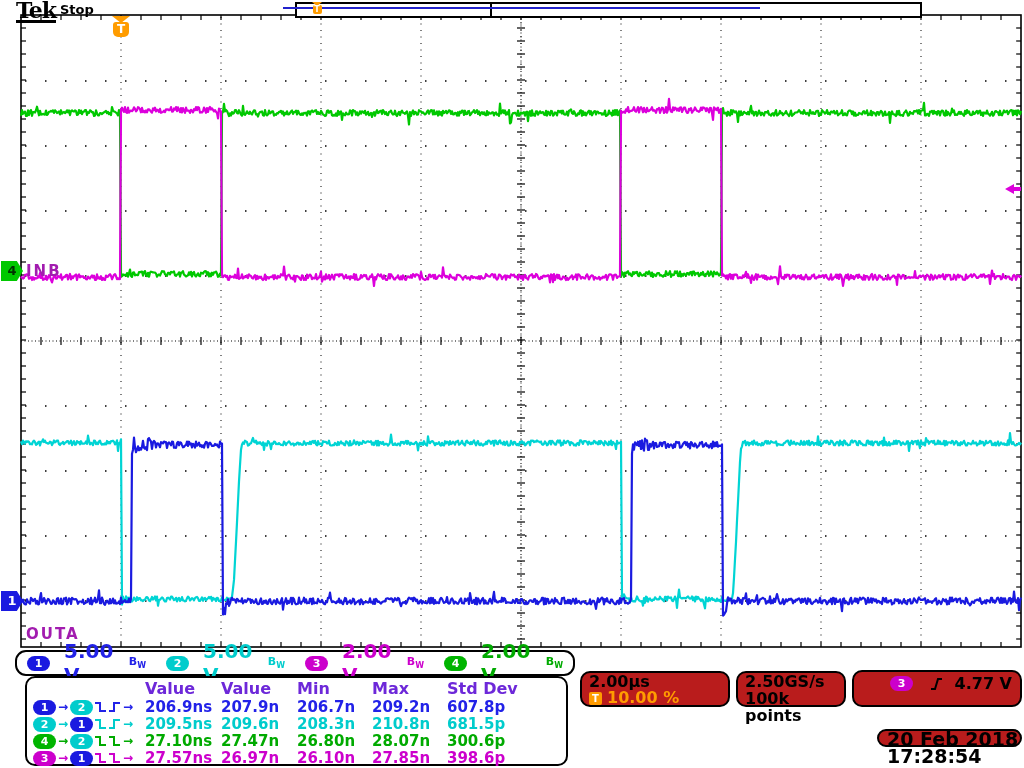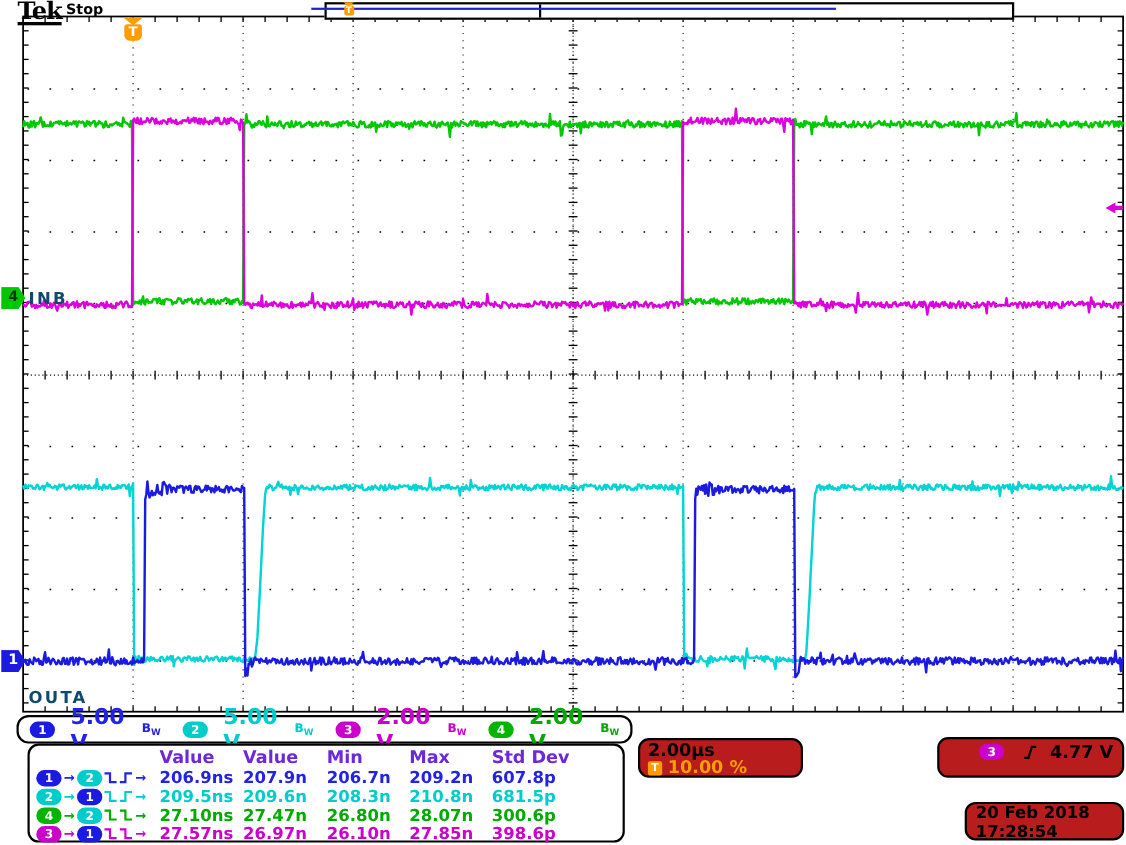--- a/index.html
+++ b/index.html
@@ -21,21 +21,21 @@
   #rbtrig .tbx{margin:-1px auto 0;width:9px;height:9px;background:#ff9c00;color:#fff;font-size:8px;line-height:9px;text-align:center;border-radius:2px;}
   
   #maintrig{left:111px;top:16px;width:20px;z-index:6;}
   #maintrig .tri{margin:0 auto;width:0;height:0;border-left:9px solid transparent;border-right:9px solid transparent;border-top:7px solid #ff9c00;}
   #maintrig .tbx{margin:-1px auto 0;width:16px;height:15px;background:#ff9c00;color:#fff;font-size:12px;line-height:15px;text-align:center;border-radius:3px 3px 5px 5px;}
   
   .chmark{width:22px;height:20px;z-index:6;font-size:13px;line-height:20px;text-align:center;
           clip-path:polygon(0 0,72% 0,100% 50%,72% 100%,0 100%);}
   #mk4{left:1px;top:261px;background:#00c800;color:#003300;}
   #mk1{left:1px;top:591px;background:#1a1ae0;color:#fff;}
-  .wavelabel{font-size:15px;letter-spacing:2px;z-index:6;color:#0c4a6e;}
+  .wavelabel{font-size:15px;letter-spacing:2px;z-index:6;color:#a21caf;}
   #lblINB{left:26px;top:262px;}
   #lblOUTA{left:26px;top:625px;}
   
   #trglvl{left:1004px;top:180px;z-index:6;}
   
   #chbar{left:15px;top:650px;width:556px;height:22px;border:2px solid #000;border-radius:11px;
          background:#fff;z-index:7;display:flex;align-items:center;}
   .chgroup{display:flex;align-items:center;width:25%;padding-left:10px;box-sizing:border-box;}
   .badge{display:inline-block;width:23px;height:15px;border-radius:8px;color:#fff;
          font-size:11px;line-height:15px;text-align:center;flex:none;}
@@ -58,21 +58,21 @@
   #hbox .l1{line-height:17px;}
   #hbox .l2{display:flex;align-items:center;color:#ff9c00;line-height:16px;}
   #hbox .tb{width:13px;height:13px;background:#ff9c00;color:#fff;font-size:10px;line-height:13px;
             text-align:center;border-radius:2px;margin-right:5px;}
   #acqbox{left:736px;top:671px;width:110px;height:36px;padding:0 0 0 7px;}
   #acqbox div{line-height:17px;}
   #trigbox{left:852px;top:670px;width:170px;height:37px;display:flex;align-items:flex-start;padding:2px 8px 0 8px;}
   #trigbox .badge{margin:2px 0 0 28px;}
   #trigbox svg{margin:2px 0 0 16px;}
   #trigbox .lvl{margin-left:auto;}
-  #datebox{left:877px;top:729px;width:145px;height:35px;padding:0 0 0 8px;font-size:15px;}
+  #datebox{left:877px;top:729px;width:145px;height:18px;padding:0 0 0 8px;font-size:19px;}
   #datebox div{line-height:17px;}
 </style>
 </head>
 <body>
 
 <div id="screen">
   <svg id="gridsvg" width="1024" height="768">
       <rect x="21" y="15" width="1000" height="632" fill="none" stroke="#000" stroke-width="1.6"></rect>
       <line x1="121" y1="17" x2="121" y2="645" stroke="#000" stroke-width="1" stroke-dasharray="1 5.5"></line>
       <line x1="221" y1="17" x2="221" y2="645" stroke="#000" stroke-width="1" stroke-dasharray="1 5.5"></line>
@@ -529,20 +529,24 @@
   </div>
 
   <div class="abs box" id="hbox">
     <div class="l1">2.00µs</div>
     <div class="l2">
       <span class="tb">T</span>
       <span>10.00 %</span>
     </div>
   </div>
 
+  <div class="abs box" id="acqbox">
+    <div>2.50GS/s</div>
+    <div>100k points</div>
+  </div>
 
   <div class="abs box" id="trigbox">
     <span class="badge bc3">3</span>
     <svg width="15" height="15">
       <polyline points="2,13 6,13 9,3 13,3" fill="none" stroke="#000" stroke-width="2"></polyline>
     </svg>
     <span class="lvl">4.77 V</span>
   </div>
 
   <div class="abs box" id="datebox">

